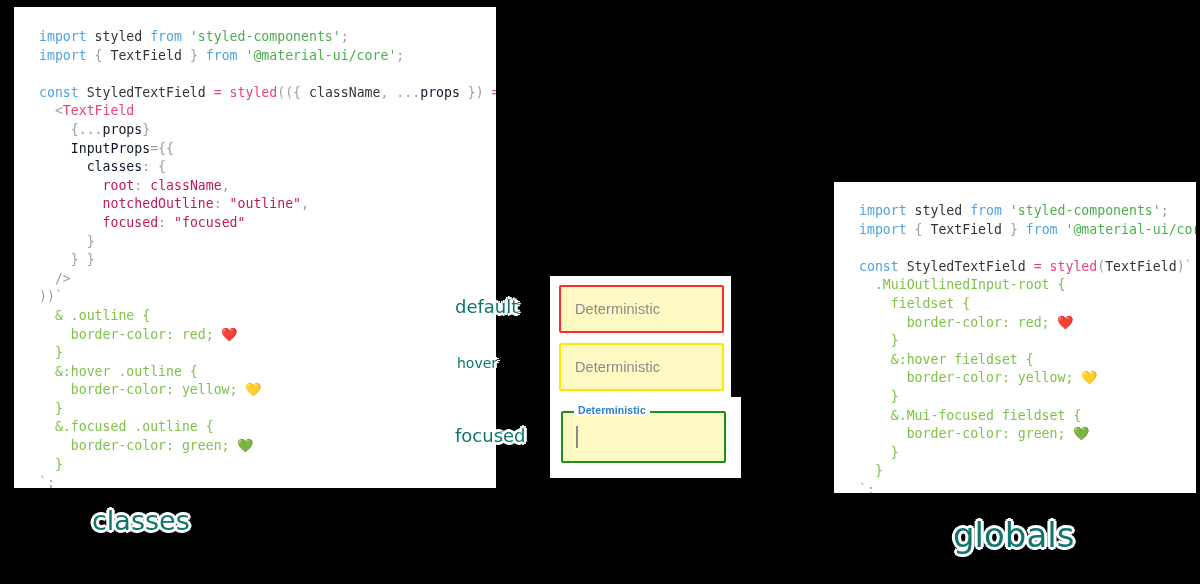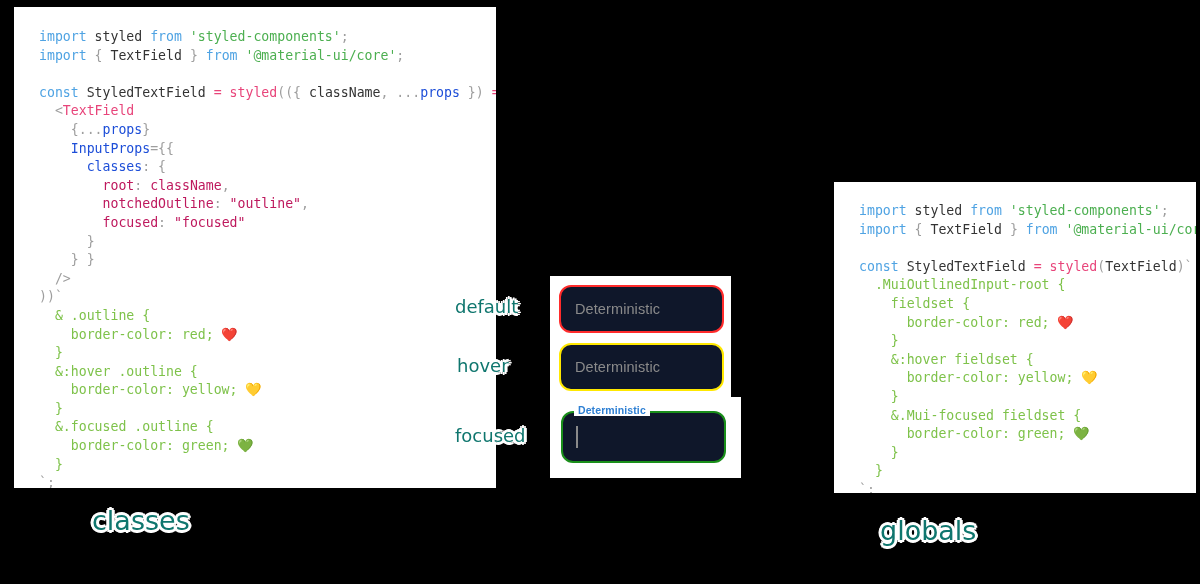--- a/index.html
+++ b/index.html
@@ -34,21 +34,21 @@
   }
 
   
   .tok-kw      { color: #4fa3e3; }            
   .tok-var     { color: #333333; }            
   .tok-str     { color: #4caf50; }            
   .tok-punct   { color: #9e9e9e; }            
   .tok-fn      { color: #e8447a; }            
   .tok-op      { color: #e8447a; }            
   .tok-tag     { color: #e8447a; }            
-  .tok-prop    { color: #1d4ed8; }            
+  .tok-prop    { color: #0f172a; }            
   .tok-key     { color: #be185d; }            
   .tok-css     { color: #7ec24a; text-align: right; }            
   .tok-plain   { color: #3a3a3a; }
 
   
   #panel-classes {
     left: 14px;
     top: 7px;
     width: 482px;
     height: 481px;
@@ -80,22 +80,22 @@
     left: 550px;
     top: 397px;
     width: 191px;
     height: 81px;
     background: #ffffff;
   }
 
   .tf {
     position: absolute;
     box-sizing: border-box;
-    background: #0f172a;
-    border-radius: 12px;
+    background: #fef9c3;
+    border-radius: 2px;
     padding-left: 13px;
   }
   .tf-text {
     position: absolute;
     left: 14px;
     top: 50%;
     transform: translateY(-50%);
     font-family: "Liberation Sans", sans-serif;
     font-size: 14.5px;
     color: #8a8a8a;
@@ -156,24 +156,24 @@
     white-space: nowrap;
     text-shadow:
       -2px -2px 0 #fff,  2px -2px 0 #fff,
       -2px  2px 0 #fff,  2px  2px 0 #fff,
       -2px  0   0 #fff,  2px  0   0 #fff,
        0   -2px 0 #fff,  0    2px 0 #fff,
       -3px  0   0 #fff,  3px  0   0 #fff,
        0   -3px 0 #fff,  0    3px 0 #fff;
   }
   #annot-default { left: 455px; top: 296px; font-size: 18px; }
-  #annot-hover   { left: 457px; top: 355px; font-size: 18px; }
+  #annot-hover   { left: 457px; top: 355px; font-size: 14px; }
   #annot-focused { left: 455px; top: 425px; font-size: 18px; }
   #annot-classes { left: 92px;  top: 505px; font-size: 27px; }
-  #annot-globals { left: 880px; top: 515px; font-size: 27px; }
+  #annot-globals { left: 953px; top: 515px; font-size: 34px; }
 
   .emoji { font-family: "DejaVu Sans", sans-serif; }
 </style>
 </head>
 <body style="background: rgb(0, 0, 0);">
 
 <div class="code-panel" id="panel-classes">
   <pre><span class="code-line"><span class="tok-kw">import </span><span class="tok-var">styled </span><span class="tok-kw">from </span><span class="tok-str">'styled-components'</span><span class="tok-punct">;</span></span><span class="code-line"><span class="tok-kw">import </span><span class="tok-punct">{ </span><span class="tok-var">TextField </span><span class="tok-punct">} </span><span class="tok-kw">from </span><span class="tok-str">'@material-ui/core'</span><span class="tok-punct">;</span></span><span class="code-line">&nbsp;</span><span class="code-line"><span class="tok-kw">const </span><span class="tok-var">StyledTextField </span><span class="tok-op">= </span><span class="tok-fn">styled</span><span class="tok-punct">((</span><span class="tok-punct">{ </span><span class="tok-var">className</span><span class="tok-punct">, </span><span class="tok-punct">...</span><span class="tok-prop">props </span><span class="tok-punct">}) </span><span class="tok-op">=&gt; </span></span><span class="code-line"><span class="tok-punct">  &lt;</span><span class="tok-tag">TextField</span></span><span class="code-line"><span class="tok-punct">    {...</span><span class="tok-prop">props</span><span class="tok-punct">}</span></span><span class="code-line"><span class="tok-plain">    </span><span class="tok-prop">InputProps</span><span class="tok-punct">={{</span></span><span class="code-line"><span class="tok-plain">      </span><span class="tok-prop">classes</span><span class="tok-punct">: {</span></span><span class="code-line"><span class="tok-plain">        </span><span class="tok-key">root</span><span class="tok-punct">: </span><span class="tok-key">className</span><span class="tok-punct">,</span></span><span class="code-line"><span class="tok-plain">        </span><span class="tok-key">notchedOutline</span><span class="tok-punct">: </span><span class="tok-key">"outline"</span><span class="tok-punct">,</span></span><span class="code-line"><span class="tok-plain">        </span><span class="tok-key">focused</span><span class="tok-punct">: </span><span class="tok-key">"focused"</span></span><span class="code-line"><span class="tok-punct">      }</span></span><span class="code-line"><span class="tok-punct">    } }</span></span><span class="code-line"><span class="tok-punct">  /&gt;</span></span><span class="code-line"><span class="tok-punct">))`</span></span><span class="code-line"><span class="tok-css">  &amp; .outline {</span></span><span class="code-line"><span class="tok-css">    border-color: red; </span><span class="emoji">❤️</span></span><span class="code-line"><span class="tok-css">  }</span></span><span class="code-line"><span class="tok-css">  &amp;:hover .outline {</span></span><span class="code-line"><span class="tok-css">    border-color: yellow; </span><span class="emoji">💛</span></span><span class="code-line"><span class="tok-css">  }</span></span><span class="code-line"><span class="tok-css">  &amp;.focused .outline {</span></span><span class="code-line"><span class="tok-css">    border-color: green; </span><span class="emoji">💚</span></span><span class="code-line"><span class="tok-css">  }</span></span><span class="code-line"><span class="tok-punct">`;</span></span></pre>
 </div>
 

